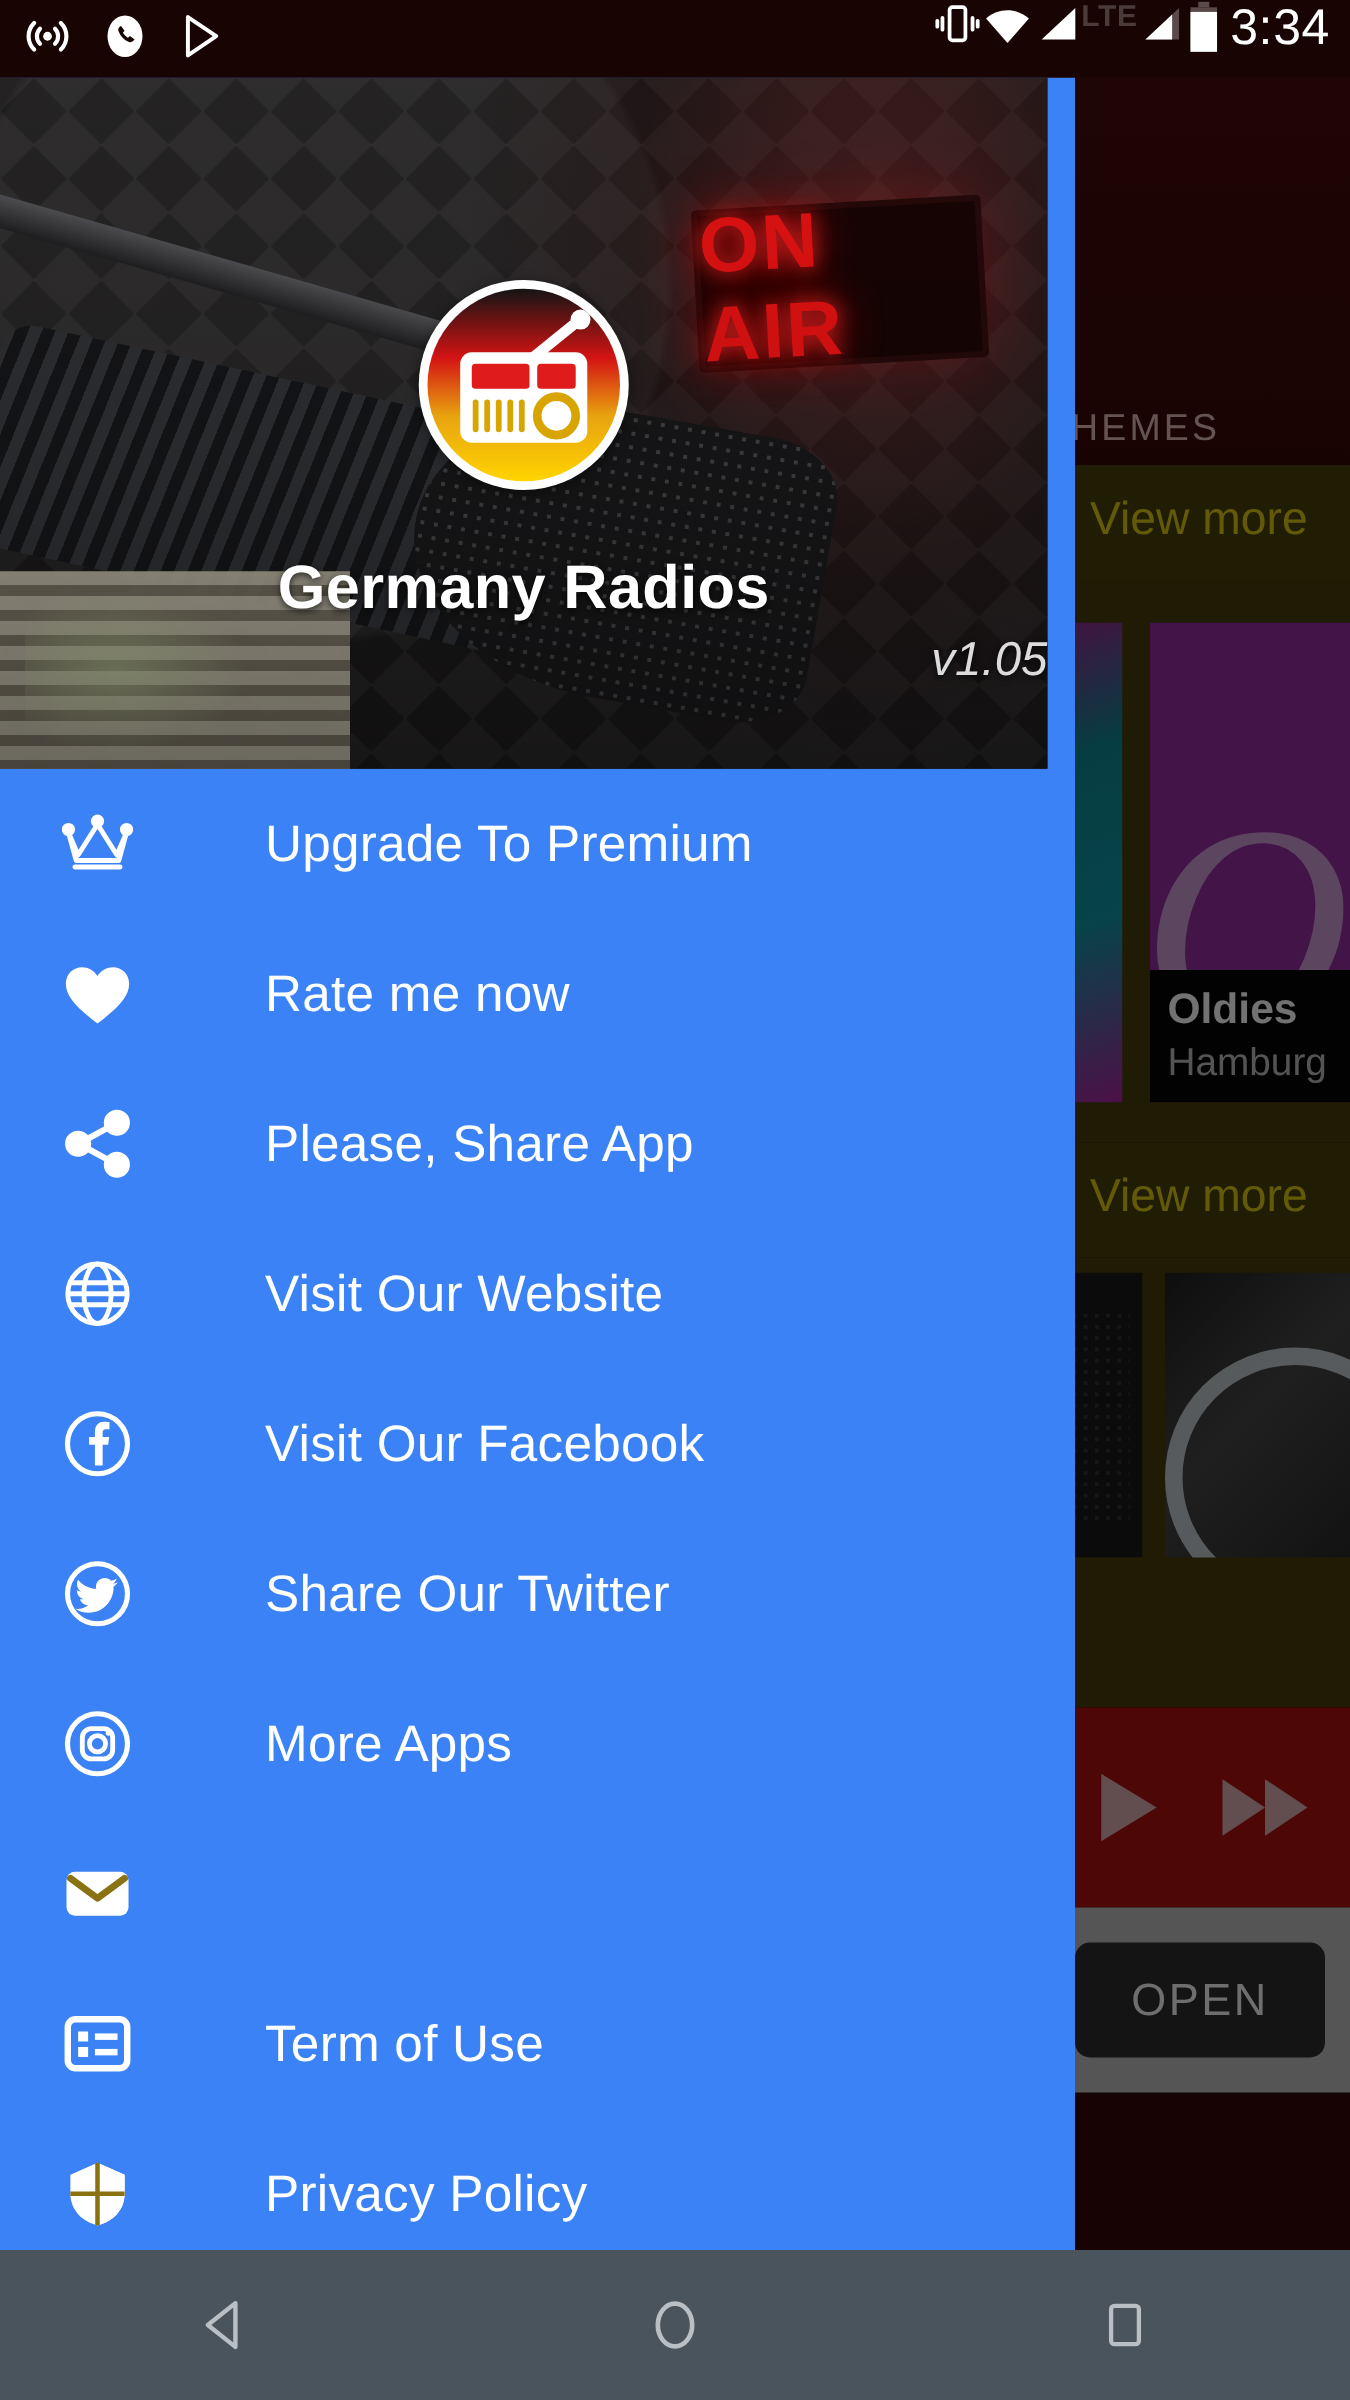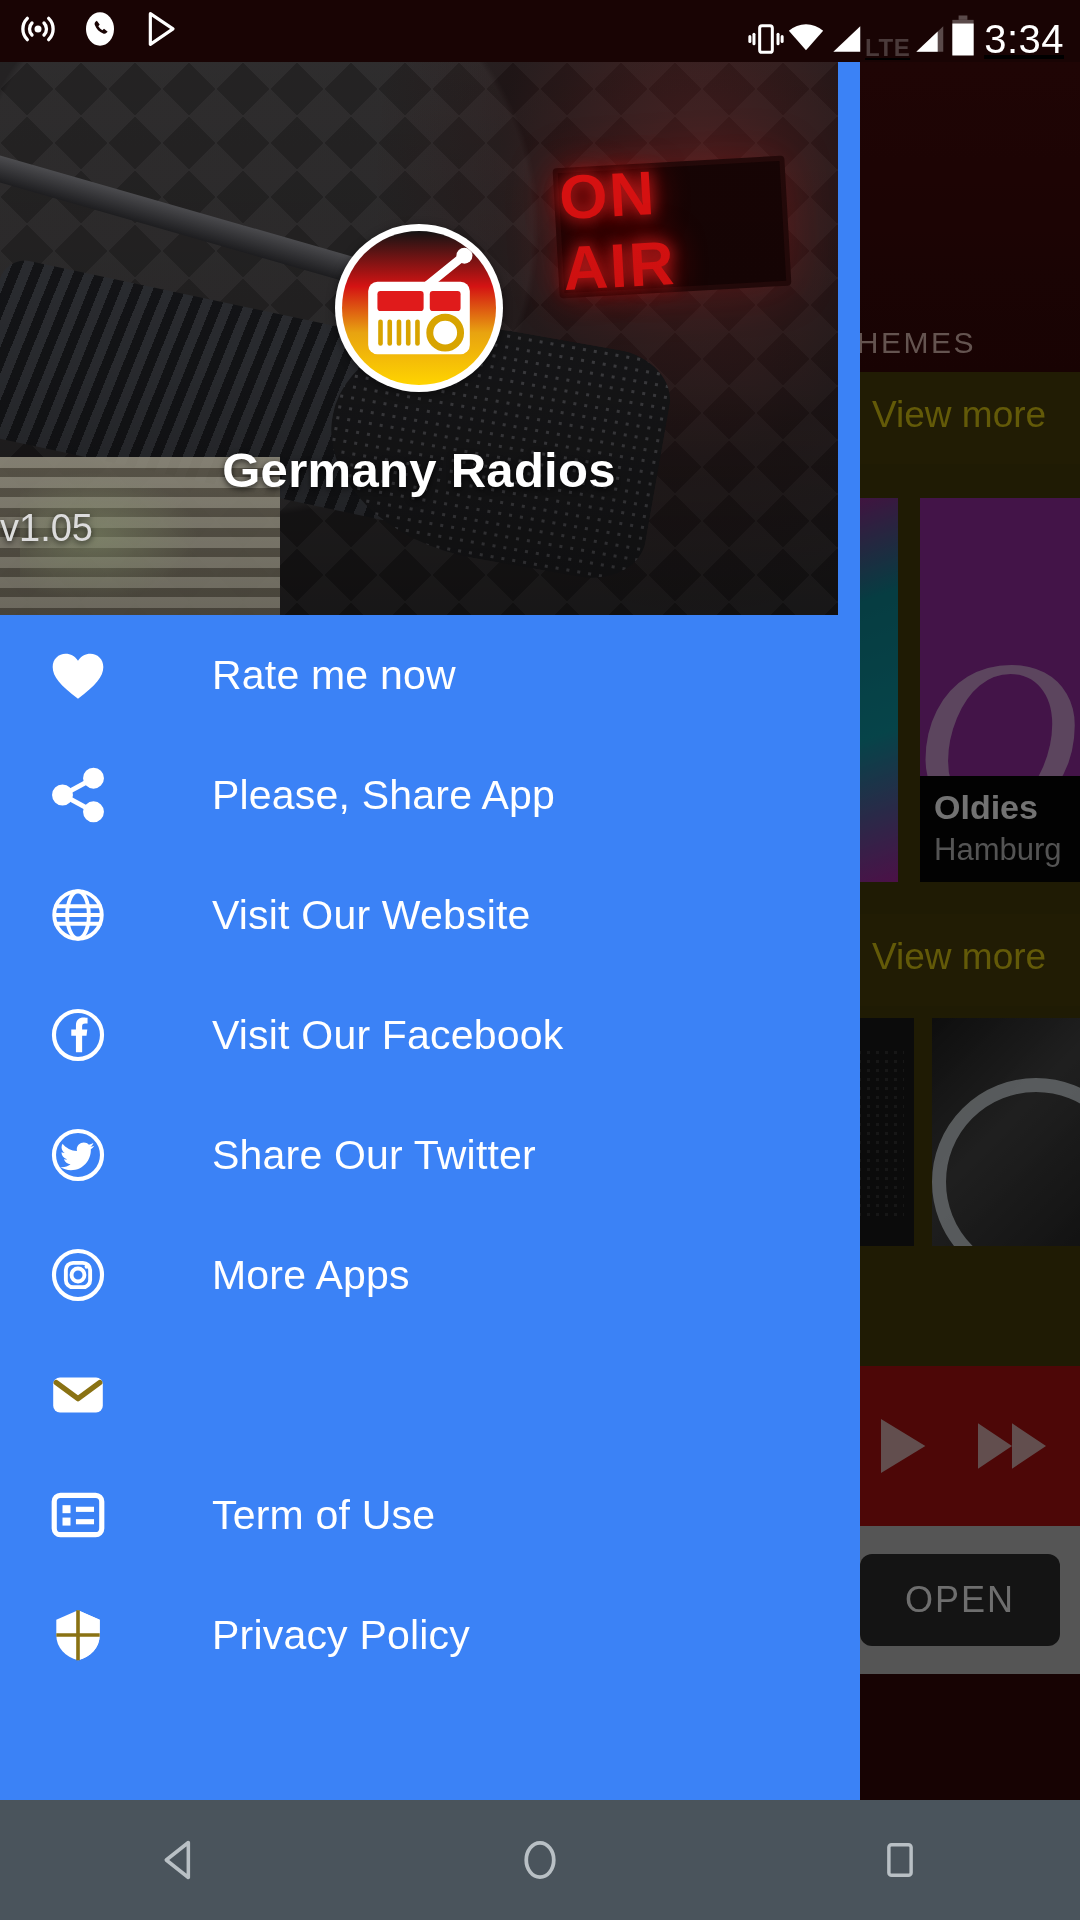--- a/index.html
+++ b/index.html
@@ -83,21 +83,21 @@
 
   
   #scrim { position:absolute; left:0; top:62px; width:1080px; height:1738px; background:rgba(0,0,0,.45); }
 
   
   #statusbar {
     position:absolute; left:0; top:0; width:1080px; height:62px;
     background:#190404; z-index:40;
   }
   .sb-left { position:absolute; left:18px; top:0; height:62px; display:flex; align-items:center; gap:22px; }
-  .sb-right { position:absolute; right:16px; top:0; height:62px; display:flex; align-items:flex-end; gap:0;text-decoration:underline; }
+  .sb-right { position:absolute; right:16px; top:0; height:62px; display:flex; align-items:flex-start; gap:0; }
   .sb-time { color:#fff; font-size:40px; font-weight:400; letter-spacing:.5px; margin-left:6px; }
   .lte-text { color:#4a3a3a; font-size:24px; font-weight:bold; letter-spacing:.5px; }
 
   
   #drawer {
     position:absolute; left:0; top:62px; width:860px; height:1738px;
     background:#3b82f6; z-index:30; overflow:hidden;
   }
 
   .drawer-header {
@@ -176,22 +176,22 @@
   .logo-inner {
     width:100%; height:100%; border-radius:50%; overflow:hidden; position:relative;
     background:linear-gradient(180deg,#141414 0%, #d41313 36%, #e8a310 66%, #ffd400 100%);
   }
   .app-name {
     position:absolute; left:0; top:380px; width:838px; text-align:center;
     color:#fff; font-size:49px; font-weight:bold; letter-spacing:.3px;
     text-shadow:0 2px 6px rgba(0,0,0,.7);
   }
   .app-version {
-    position:absolute; left:0; top:445px; width:838px; text-align:left;
-    color:#dcdcdc; font-size:38px; font-weight:400;
+    position:absolute; left:0; top:445px; width:838px; text-align:right;
+    color:#dcdcdc; font-size:38px; font-style:italic; font-weight:400;
     text-shadow:0 2px 6px rgba(0,0,0,.7);
   }
 
   #menu-list { position:absolute; left:0; top:553px; width:838px; }
   .menu-item {
     position:relative; height:120px; display:flex; align-items:center;
   }
   .menu-icon {
     position:absolute; left:44px; top:50%; transform:translateY(-50%);
     width:68px; height:68px; display:flex; align-items:center; justify-content:center;
@@ -335,20 +335,32 @@
           </svg>
         </div>
       </div>
 
       <div class="app-name">Germany Radios</div>
       <div class="app-version">v1.05</div>
     </div>
 
     <div id="menu-list">
 
+      <div class="menu-item">
+        <span class="menu-icon">
+          <svg width="62" height="62" viewBox="0 0 24 24" fill="none" stroke="#ffffff" stroke-width="1.5" stroke-linejoin="round">
+            <path d="M3 8.5 L6 15.5 L12 6 L18 15.5 L21 8.5 L18.6 17.2 L5.4 17.2 Z"></path>
+            <line x1="5" y1="19.2" x2="19" y2="19.2" stroke-linecap="round"></line>
+            <circle cx="3" cy="7.6" r="1.3" fill="#ffffff"></circle>
+            <circle cx="12" cy="5" r="1.3" fill="#ffffff"></circle>
+            <circle cx="21" cy="7.6" r="1.3" fill="#ffffff"></circle>
+          </svg>
+        </span>
+        <span class="menu-label">Upgrade To Premium</span>
+      </div>
 
       <div class="menu-item">
         <span class="menu-icon">
           <svg width="62" height="62" viewBox="0 0 24 24" fill="#ffffff">
             <path d="M12 21.2 C5.2 16.1 2.2 12.6 2.2 8.9 C2.2 5.9 4.5 3.8 7.2 3.8 C9.1 3.8 10.9 4.8 12 6.5 C13.1 4.8 14.9 3.8 16.8 3.8 C19.5 3.8 21.8 5.9 21.8 8.9 C21.8 12.6 18.8 16.1 12 21.2 Z"></path>
           </svg>
         </span>
         <span class="menu-label">Rate me now</span>
       </div>
 

